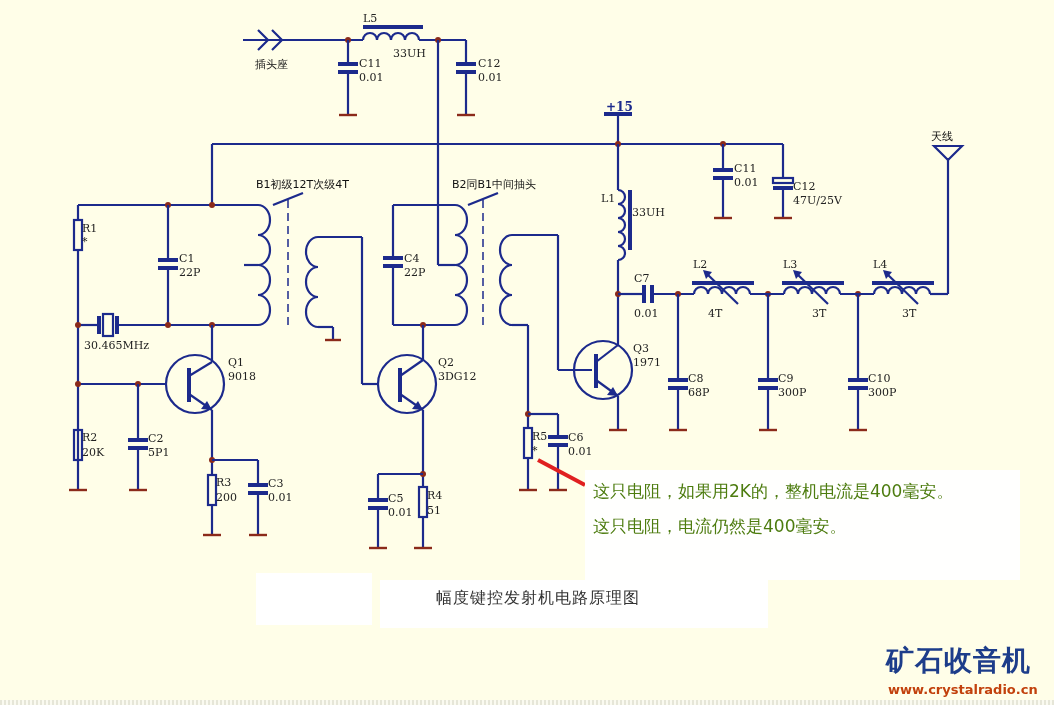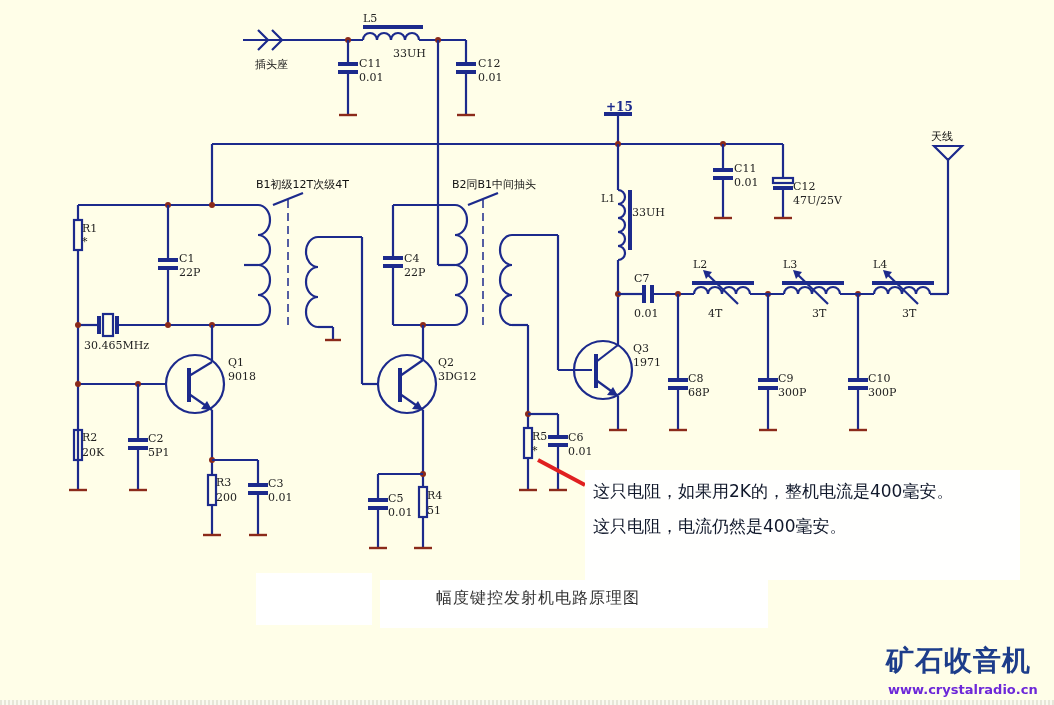--- a/index.html
+++ b/index.html
@@ -6,26 +6,26 @@
   body{width:1054px;height:705px;background:#fffee8;position:relative;overflow:hidden;font-family:"DejaVu Serif",serif;}
   #schem{position:absolute;left:0;top:0;}
   .w{stroke:#1c2a8c;stroke-width:2.2;fill:none;}
   .wb{stroke:#1c2a8c;stroke-width:4;fill:none;}
   .g{stroke:#8b2a1a;stroke-width:2.4;fill:none;}
   .dot{fill:#8b2a1a;}
   .lbl{font-family:"DejaVu Serif",serif;font-size:11px;fill:#222;}
   .cjk{font-family:"DejaVu Sans",sans-serif;font-size:11px;fill:#111;}
   .pw{font-family:"DejaVu Serif",serif;font-size:12px;font-weight:bold;fill:#1c2a8c;}
   .note-box{position:absolute;left:585px;top:470px;width:435px;height:110px;background:#fffffe;}
-  .note{position:absolute;left:593px;font-family:"DejaVu Sans",sans-serif;font-size:17px;color:#0f172a;white-space:nowrap;}
+  .note{position:absolute;left:593px;font-family:"DejaVu Sans",sans-serif;font-size:17px;color:#4d7c0f;white-space:nowrap;}
   .title-box1{position:absolute;left:256px;top:573px;width:116px;height:52px;background:#ffffff;}
   .title-box2{position:absolute;left:380px;top:580px;width:388px;height:48px;background:#ffffff;}
   .title{position:absolute;left:388px;top:588px;font-family:"DejaVu Sans",sans-serif;font-size:16px;color:#333;letter-spacing:1px;padding-left:48px;}
   .logo{position:absolute;left:886px;top:642px;font-family:"DejaVu Sans",sans-serif;font-weight:bold;font-size:28px;color:#1d3d8a;letter-spacing:1px;}
-  .url{position:absolute;left:888px;top:682px;font-family:"DejaVu Sans",sans-serif;font-weight:bold;font-size:13px;color:#6d28d9;}
+  .url{position:absolute;left:888px;top:682px;font-family:"DejaVu Sans",sans-serif;font-weight:bold;font-size:13px;color:#c2410c;}
   .bottom-strip{position:absolute;left:0;top:700px;width:1054px;height:5px;background:repeating-linear-gradient(90deg,#e6e6d8 0 2px,#fafaf0 2px 4px);}
 </style>
 </head>
 <body>
 
 <svg id="schem" width="1054" height="705">
 
   <g>
     <line class="w" x1="243" y1="40" x2="290" y2="40"></line>
     <polyline class="w" points="258,30 268,40 258,50"></polyline>

